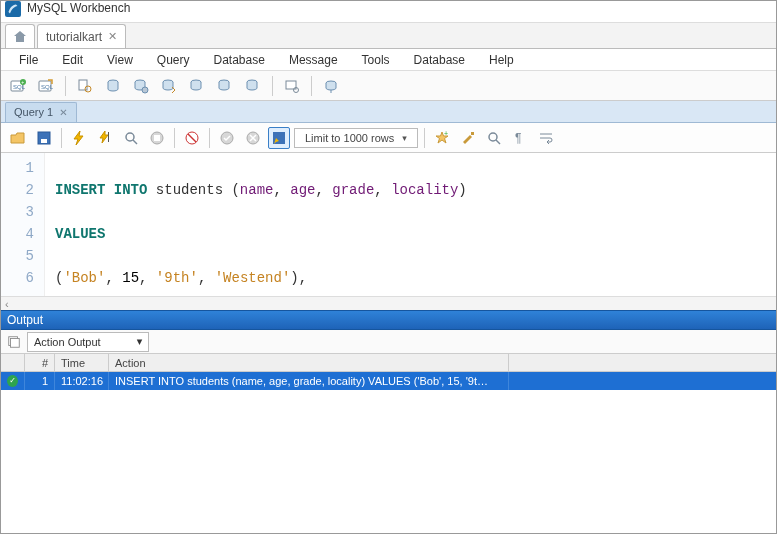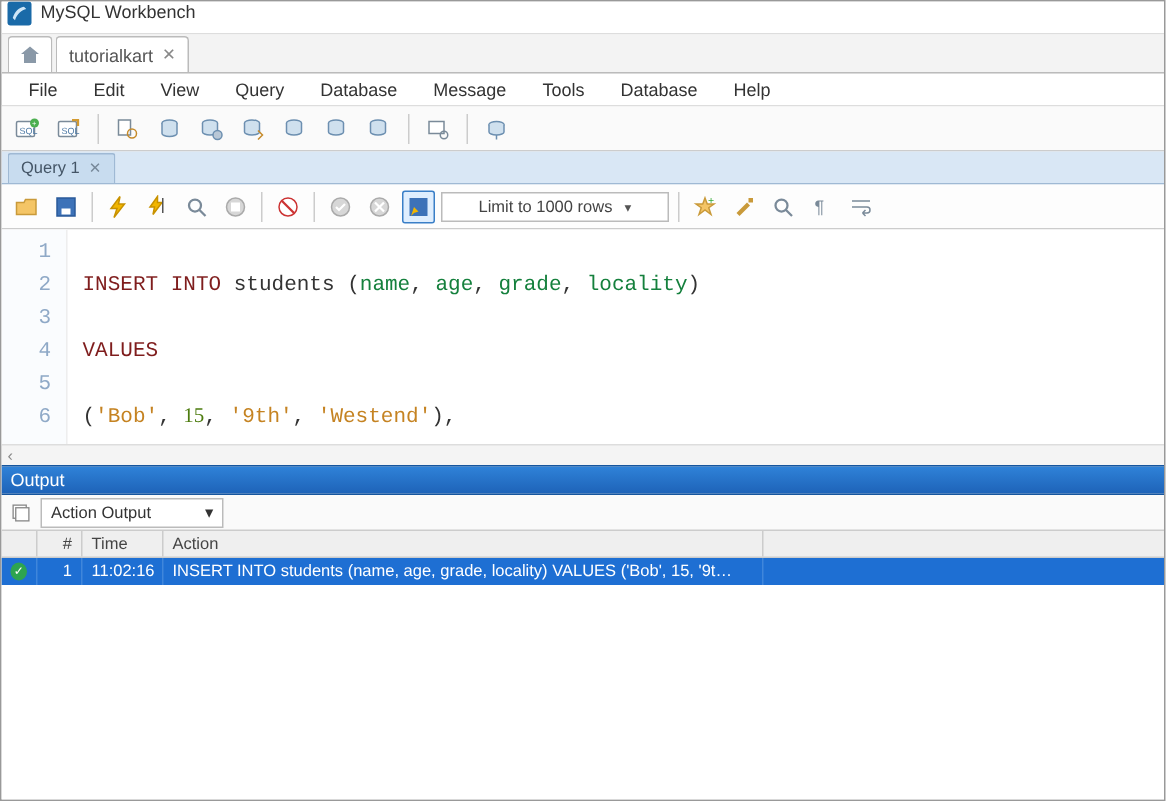--- a/index.html
+++ b/index.html
@@ -131,21 +131,21 @@
     width: 22px; height: 22px;
     border: 1px solid transparent;
     display: flex; align-items: center; justify-content: center;
     border-radius: 2px;
   }
   .ebtn.active { border: 1px solid #3a7fc7; background: #dfeefe; }
   .limitbox {
     height: 20px;
     display: flex; align-items: center;
     border: 1px solid #bbb;
-    padding: 0 24px;
+    padding: 0 10px;
     font-size: 11px;
     color: #444;
     gap: 8px;
     background: #fff;
   }
   .limitbox .caret { font-size: 9px; color: #555; }
   
   .editor {
     flex: 1;
     display: flex;
@@ -162,23 +162,23 @@
     color: #8fa9c7;
     background: #fafcfe;
     border-right: 1px solid #eee;
     user-select: none;
   }
   .code {
     padding: 4px 10px;
     white-space: pre;
     color: #333;
   }
-  .kw { color: #7f1d1d; font-weight: normal; }
-  .col { color: #15803d; }
-  .num { color: #4d7c0f; font-family: Liberation Serif, serif; }
+  .kw { color: #0f766e; font-weight: bold; }
+  .col { color: #701a75; }
+  .num { color: #000000; }
   .str { color: #c58322; }
   .pun { color: #333; }
   
   .hscroll {
     height: 14px;
     border-top: 1px solid #ddd;
     display: flex; align-items: center;
     padding-left: 4px;
     background: #f4f4f4;
   }

